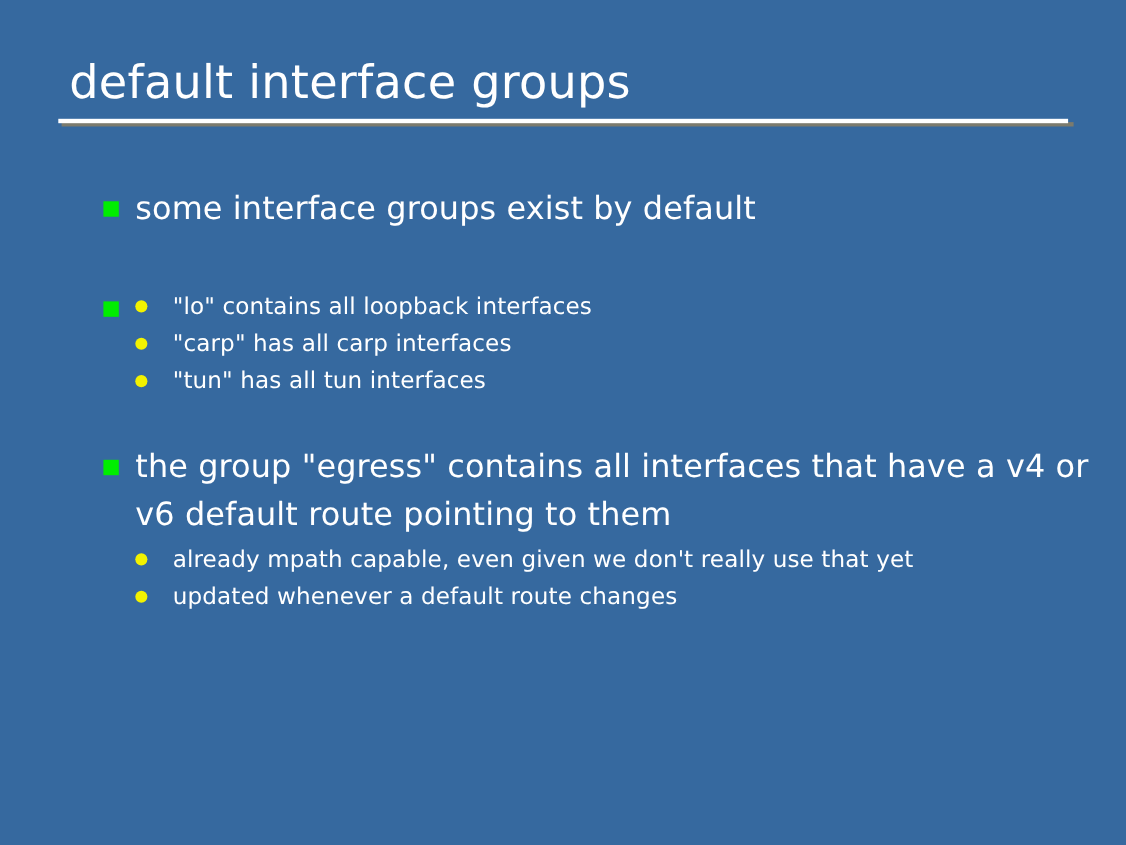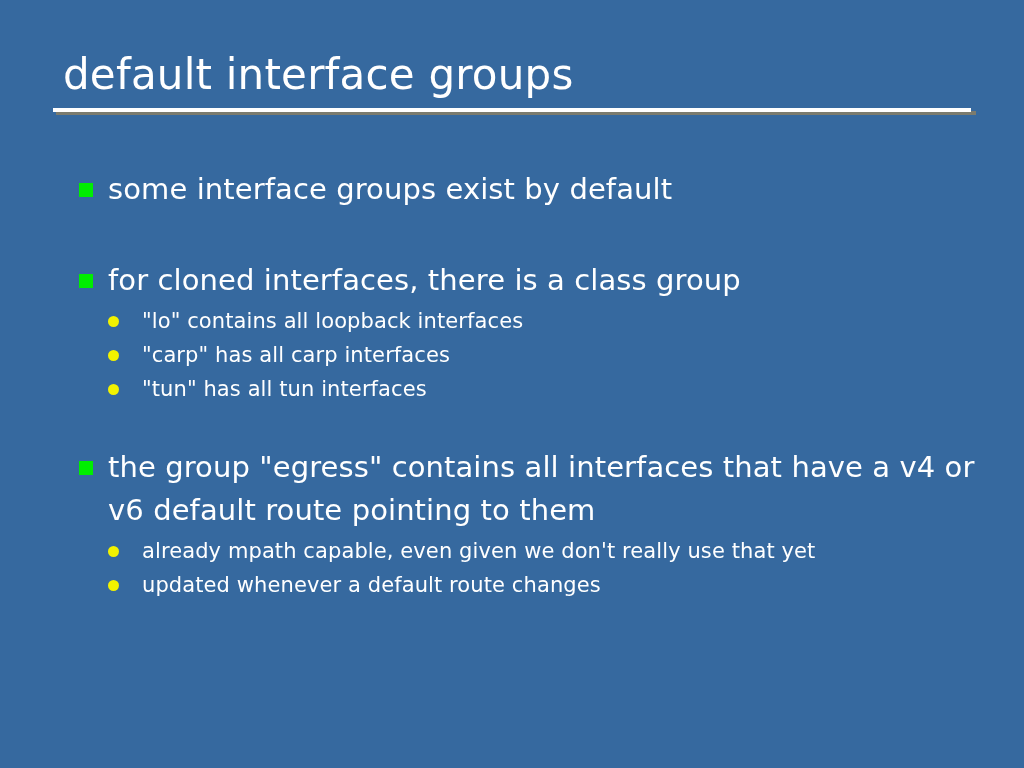--- a/index.html
+++ b/index.html
@@ -61,21 +61,21 @@
     left: 0;
     top: 0;
     width: 918px;
     height: 4px;
     background: #ffffff;
   }
 
   
   .body-block {
     position: absolute;
-    left: 72px;
+    left: 87px;
     top: 168px;
     width: 930px;
   }
 
   .bullet-l1 {
     position: relative;
     padding-left: 36px;
     color: #ffffff;
     font-family: "DejaVu Sans", "Liberation Sans", sans-serif;
     font-size: 29px;
@@ -136,21 +136,20 @@
 
     <div class="bullet-l1">
       <span class="marker-square"></span>
       <span>some interface groups exist by default</span>
     </div>
 
     <div class="gap-lg"></div>
 
     <div class="bullet-l1">
       <span class="marker-square"></span>
-      <span>for cloned interfaces, there is a class group</span>
     </div>
     <div class="sub-list">
       <div class="bullet-l2">
         <span class="marker-dot"></span>
         <span>"lo" contains all loopback interfaces</span>
       </div>
       <div class="bullet-l2">
         <span class="marker-dot"></span>
         <span>"carp" has all carp interfaces</span>
       </div>

